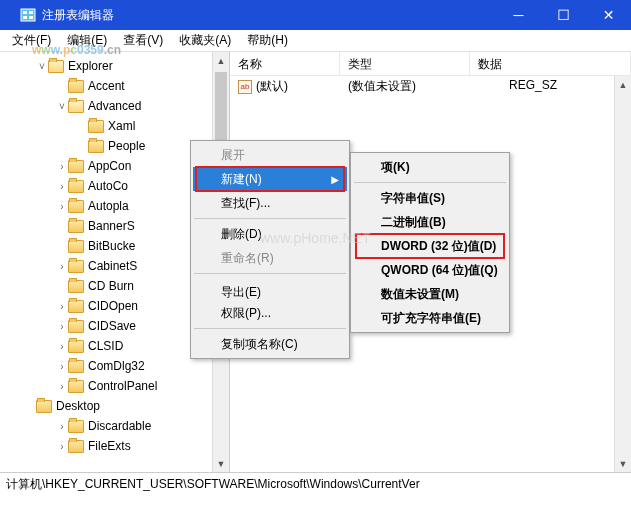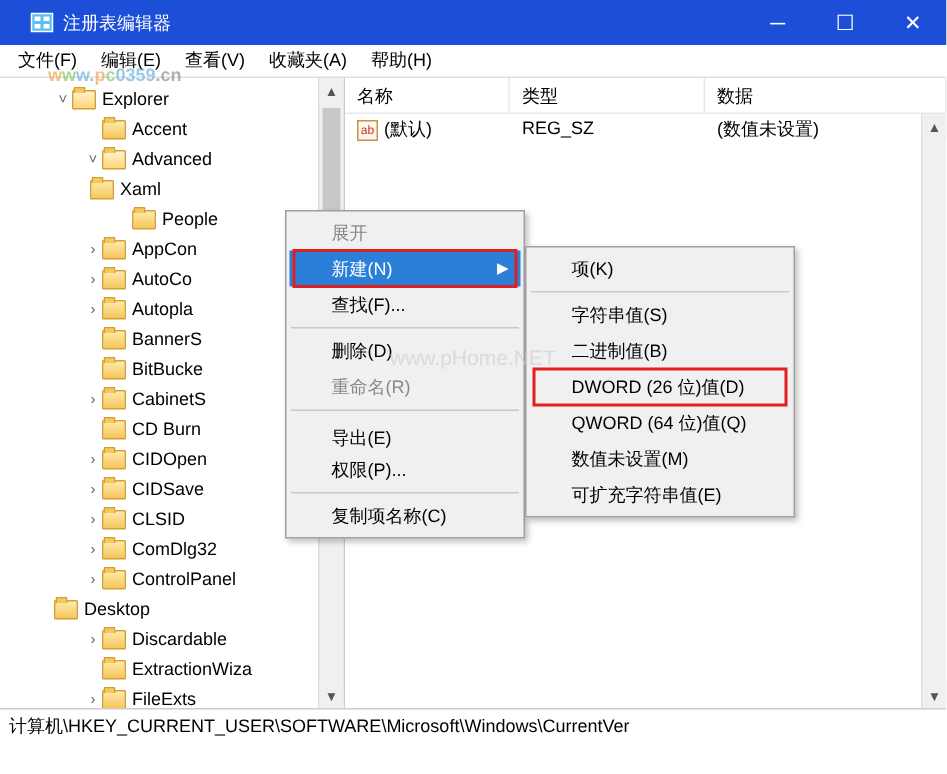--- a/index.html
+++ b/index.html
@@ -95,21 +95,21 @@
       <div class="tree-row" style="padding-left: 56px;">
         <span class="tree-toggle"></span>
         <span class="folder"></span>
         <span class="tree-label">Accent</span>
       </div>
       <div class="tree-row" style="padding-left: 56px;">
         <span class="tree-toggle">˅</span>
         <span class="folder open"></span>
         <span class="tree-label">Advanced</span>
       </div>
-      <div class="tree-row" style="padding-left: 48px; text-align: center;">
+      <div class="tree-row" style="padding-left: 76px; text-align: center;">
         <span class="tree-toggle"></span>
         <span class="folder"></span>
         <span class="tree-label">Xaml</span>
       </div>
       <div class="tree-row" style="padding-left: 76px;">
         <span class="tree-toggle"></span>
         <span class="folder"></span>
         <span class="tree-label">People</span>
       </div>
       <div class="tree-row" style="padding-left: 56px;">
@@ -174,43 +174,38 @@
       </div>
       <div class="tree-row" style="padding-left: 24px;">
         <span class="tree-toggle"></span>
         <span class="folder"></span>
         <span class="tree-label">Desktop</span>
       </div>
       <div class="tree-row" style="padding-left: 56px;">
         <span class="tree-toggle">›</span>
         <span class="folder"></span>
         <span class="tree-label">Discardable</span>
-      </div>
-      <div class="tree-row" style="padding-left: 56px;">
-        <span class="tree-toggle"></span>
-        <span class="folder"></span>
-        <span class="tree-label">ExtractionWiza</span>
       </div>
       <div class="tree-row" style="padding-left: 56px;">
         <span class="tree-toggle">›</span>
         <span class="folder"></span>
         <span class="tree-label">FileExts</span>
       </div>
     </div>
   <div class="list-pane">
     <div class="list-header">
       <div class="list-header-cell col-name">名称</div>
       <div class="list-header-cell col-type">类型</div>
       <div class="list-header-cell col-data">数据</div>
     </div>
     <div id="listrows">
         <div class="list-row">
           <div class="cell col-name"><span class="val-icon">ab</span><span>(默认)</span></div>
+          <div class="cell col-data">(数值未设置)</div>
           <div class="cell col-type">REG_SZ</div>
-          <div class="cell col-data">(数值未设置)</div>
         </div>
       </div>
     <div class="scrollbar-v" style="top:24px">
       <div class="sb-btn">▲</div>
       <div class="sb-btn" style="position:absolute;bottom:0;left:0;right:0">▼</div>
     </div>
   </div>
 </div>
 
 <div class="statusbar">计算机\HKEY_CURRENT_USER\SOFTWARE\Microsoft\Windows\CurrentVer</div>
@@ -240,33 +235,33 @@
     </div>
     <div class="mi" style="position: relative;">
       <span>权限(P)...</span>
     </div>
     <div class="sep"></div>
     <div class="mi" style="position: relative;">
       <span>复制项名称(C)</span>
     </div>
   </div>
 
-<div class="context-menu" id="cm2" style="left:350px; top:164px; width:180px;">
+<div class="context-menu" id="cm2" style="left:350px; top:152px; width:160px;font-weight:bold;">
     <div class="mi" style="position: relative;">
       <span>项(K)</span>
     </div>
     <div class="sep"></div>
     <div class="mi" style="position: relative;">
       <span>字符串值(S)</span>
     </div>
     <div class="mi" style="position: relative;">
       <span>二进制值(B)</span>
     </div>
     <div class="mi" style="position: relative;">
-      <span>DWORD (26 位)值(D)</span>
+      <span>DWORD (32 位)值(D)</span>
       <div class="red-box" style="inset: -1px 2px;"></div>
     </div>
     <div class="mi" style="position: relative;">
       <span>QWORD (64 位)值(Q)</span>
     </div>
     <div class="mi" style="position: relative;">
       <span>数值未设置(M)</span>
     </div>
     <div class="mi" style="position: relative;">
       <span>可扩充字符串值(E)</span>

